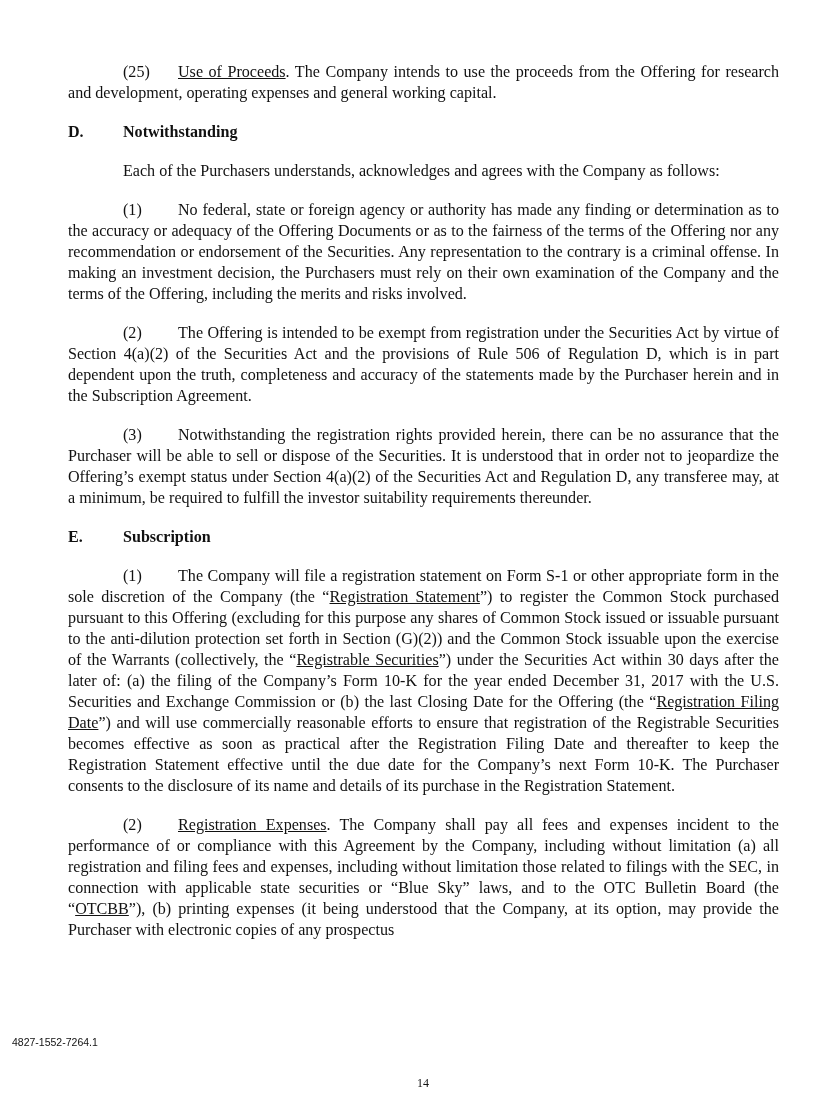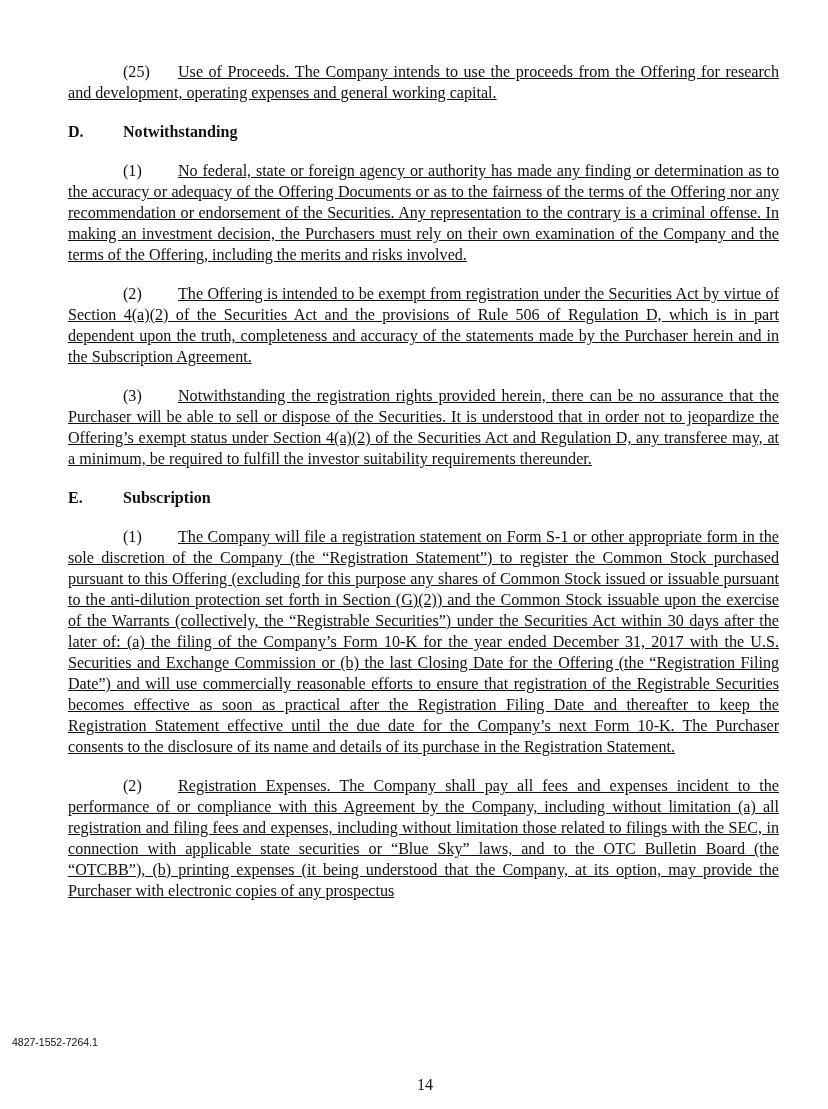--- a/index.html
+++ b/index.html
@@ -1,47 +1,48 @@
 <!DOCTYPE html>
 <html><head>
 <meta charset="utf-8">
 <style>
   html, body { margin: 0; padding: 0; background: #ffffff; }
   body { width: 828px; height: 1109px; position: relative; overflow: hidden; }
   .page {
     position: absolute; left: 68px; top: 61px; width: 715px;
     font-family: "Liberation Serif", serif; font-size: 16.1px; line-height: 21px; color: #111;
   }
-  .para { text-align: justify; text-align-last: auto; margin: 0 4px 18px 0; text-decoration: underline; }
+  .para { text-align: justify; text-align-last: auto; margin: 0 4px 18px 0; }
   .indent { text-indent: 55px; }
   .num { display: inline-block; width: 55px; text-indent: 0; }
   .u { text-decoration: underline; }
   .heading { font-weight: bold; margin: 0 0 18px 0; display: flex; }
   .heading .letter { width: 55px; }
   .footer-id {
     position: absolute; left: 12px; top: 1036px;
     font-family: "Liberation Sans", sans-serif; font-size: 10.5px; color: #111;
   }
   .page-num {
     position: absolute; left: 417px; top: 1076px;
-    font-family: "Liberation Serif", serif; font-size: 16px; color: #111;
+    font-family: "Liberation Serif", serif; font-size: 12px; color: #111;
   }
 </style>
 </head>
 <body>
 
 <div class="page">
 
   <p class="para indent"><span class="num">(25)</span><span class="u">Use of Proceeds</span><span>.  The Company intends to use the proceeds from the Offering for research and development, operating expenses and general working capital.</span></p>
 
   <div class="heading">
     <span class="letter">D.</span>
     <span>Notwithstanding</span>
   </div>
 
+  <p class="para indent">Each of the Purchasers understands, acknowledges and agrees with the Company as follows:</p>
 
   <p class="para indent"><span class="num">(1)</span><span>No federal, state or foreign agency or authority has made any finding or determination as to the accuracy or adequacy of the Offering Documents or as to the fairness of the terms of the Offering nor any recommendation or endorsement of the Securities.  Any representation to the contrary is a criminal offense.  In making an investment decision, the Purchasers must rely on their own examination of the Company and the terms of the Offering, including the merits and risks involved.</span></p>
 
   <p class="para indent"><span class="num">(2)</span><span>The Offering is intended to be exempt from registration under the Securities Act by virtue of Section 4(a)(2) of the Securities Act and the provisions of Rule 506 of Regulation D, which is in part dependent upon the truth, completeness and accuracy of the statements made by the Purchaser herein and in the Subscription Agreement.</span></p>
 
   <p class="para indent"><span class="num">(3)</span><span>Notwithstanding the registration rights provided herein, there can be no assurance that the Purchaser will be able to sell or dispose of the Securities.  It is understood that in order not to jeopardize the Offering’s exempt status under Section 4(a)(2) of the Securities Act and Regulation D, any transferee may, at a minimum, be required to fulfill the investor suitability requirements thereunder.</span></p>
 
   <div class="heading">
     <span class="letter">E.</span>
     <span>Subscription</span>

